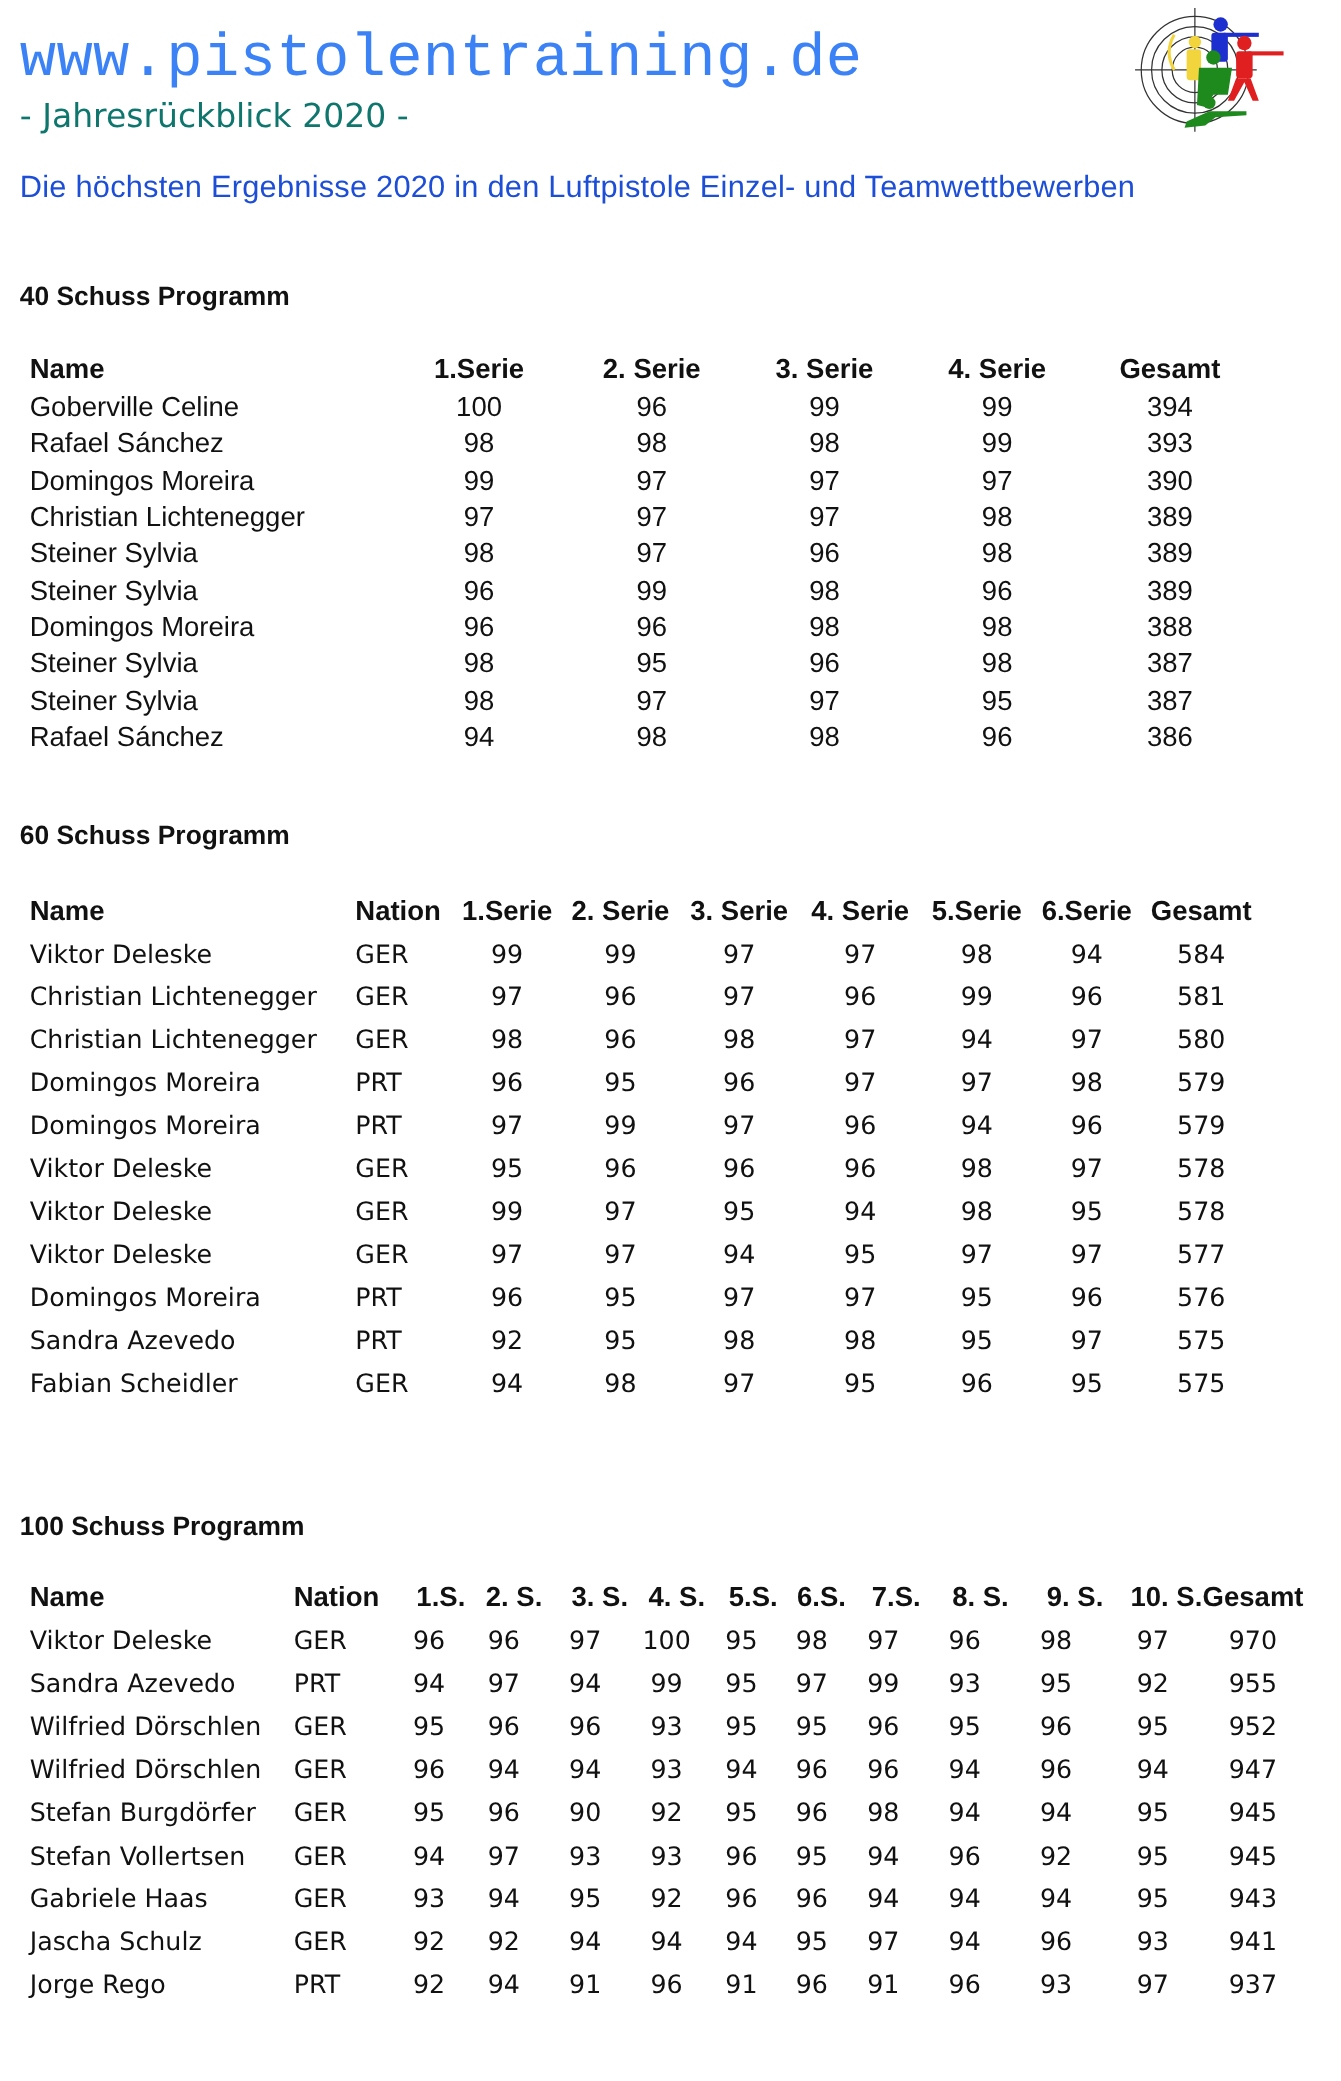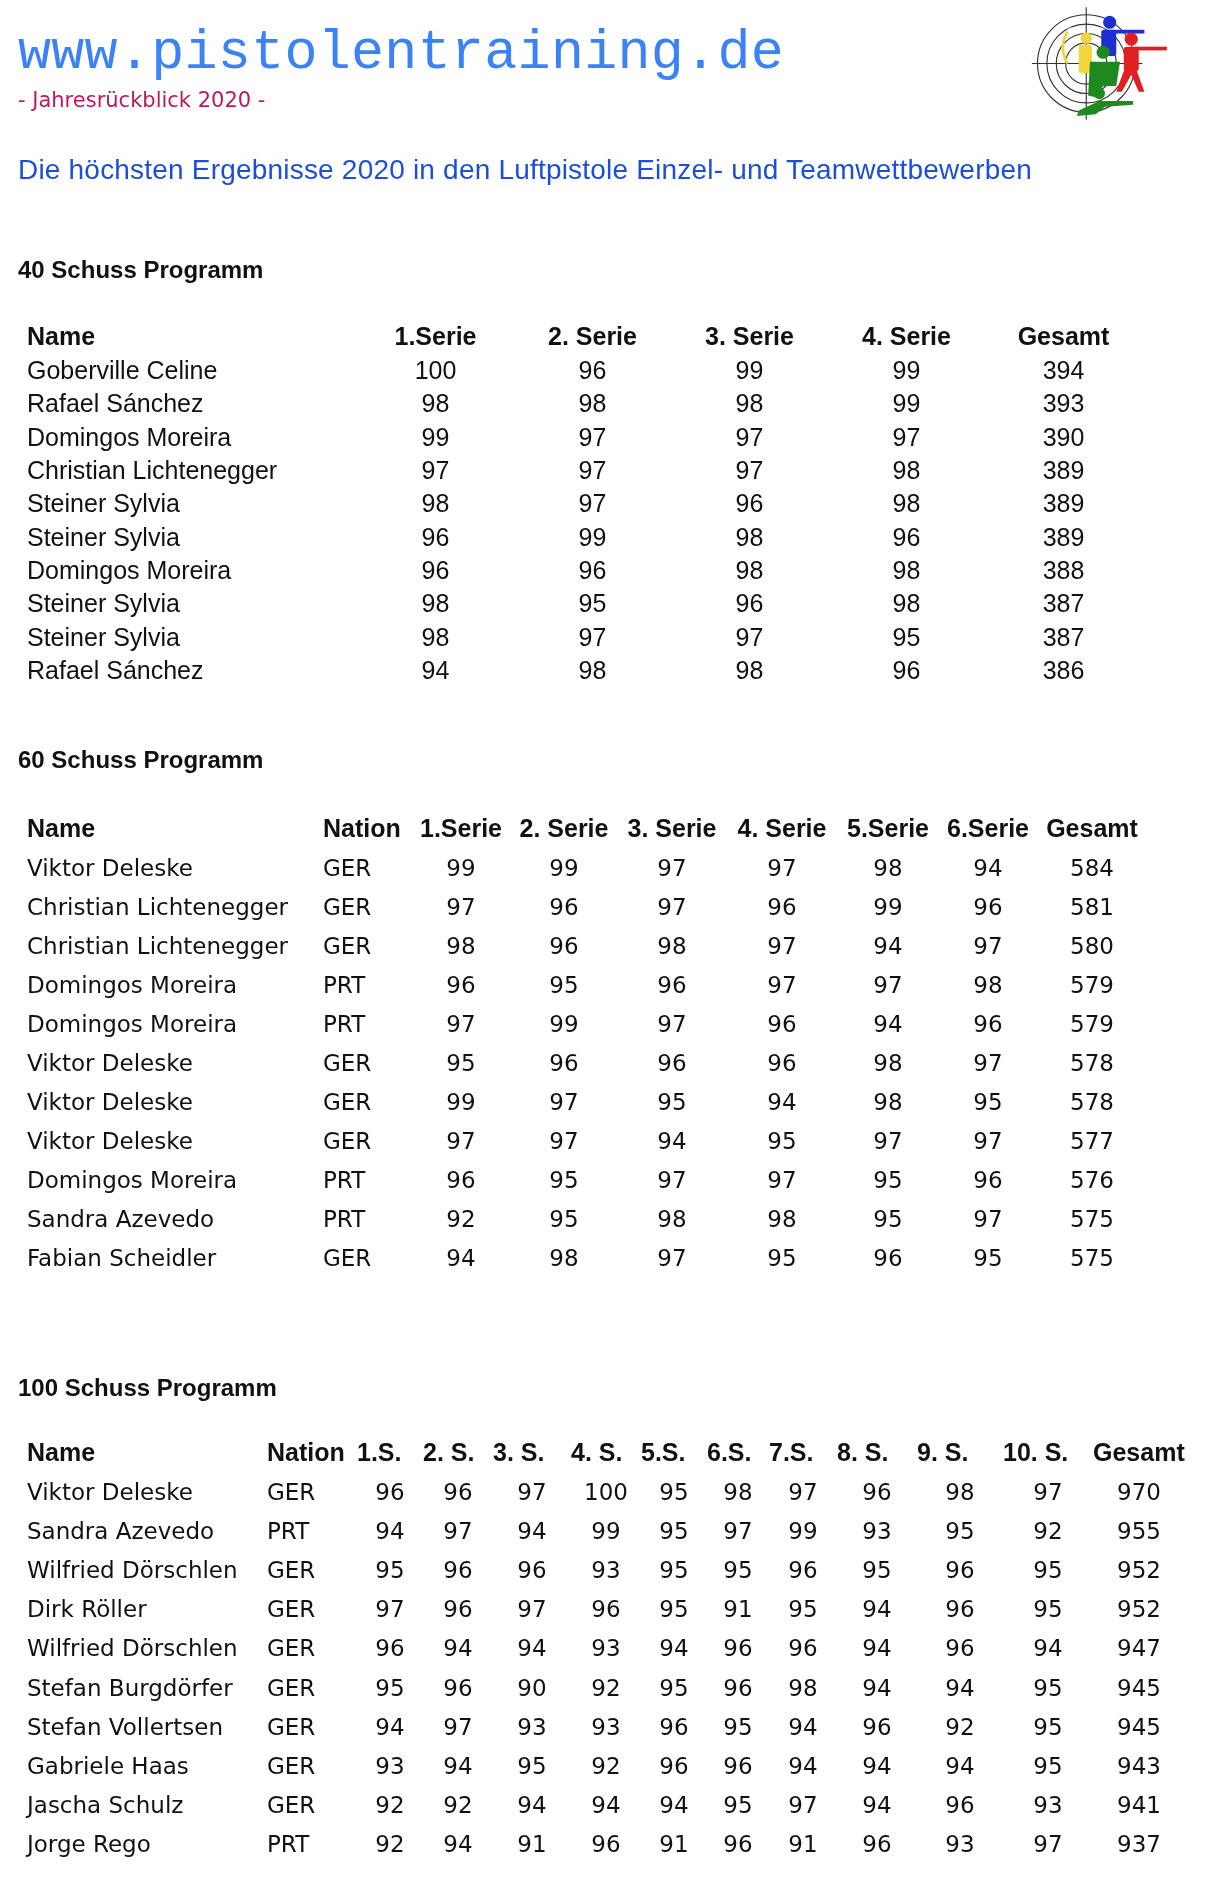--- a/index.html
+++ b/index.html
@@ -1,38 +1,38 @@
 <!DOCTYPE html>
 <html><head>
 <meta charset="utf-8">
 <style>
   html, body { margin: 0; padding: 0; background: #ffffff; }
   body { width: 1219px; height: 1892px; position: relative; overflow: hidden; color: #111; }
   .site-title { position: absolute; left: 18px; top: 22px; font-family: Liberation Mono, monospace; font-size: 55px; color: #3b82f6; letter-spacing: 0.3px; white-space: nowrap; }
-  .subtitle { position: absolute; left: 18px; top: 88px; font-family: "DejaVu Sans", sans-serif; font-size: 21px; color: #be185d; white-space: nowrap; }
+  .subtitle { position: absolute; left: 18px; top: 88px; font-family: "DejaVu Sans", sans-serif; font-size: 30px; color: #0f766e; white-space: nowrap; }
   .intro { position: absolute; left: 18px; top: 154px; font-family: "Liberation Sans", sans-serif; font-size: 28px; color: #1d4ed8; white-space: nowrap; letter-spacing: 0.2px; }
   .logo { position: absolute; left: 1030px; top: 5px; width: 150px; height: 118px; }
   .section-title { position: absolute; left: 18px; font-family: "Liberation Sans", sans-serif; font-weight: bold; font-size: 24px; white-space: nowrap; }
   table { position: absolute; border-collapse: collapse; }
   td, th { padding: 0; white-space: nowrap; }
   th { font-weight: bold; }
   
   #t40 { left: 27px; top: 318px; font-family: "Liberation Sans", sans-serif; font-size: 25px; }
   #t40 th { font-family: "Liberation Sans", sans-serif; height: 36px; text-align: center; font-size: 25px; }
   #t40 th.name, #t40 td.name { text-align: left; }
   #t40 td { height: 33.3px; text-align: center; }
   #t40 .c-name { width: 330px; } #t40 .c-s { width: 157px; }
   
   #t60 { left: 27px; top: 808px; font-family: "DejaVu Sans", sans-serif; font-size: 23px; }
   #t60 th { font-family: "Liberation Sans", sans-serif; font-size: 25px; height: 40px; text-align: center; }
   #t60 th.name, #t60 td.name, #t60 th.nation, #t60 td.nation { text-align: left; }
   #t60 td { height: 39px; text-align: center; }
   
   #t100 { left: 27px; top: 1432px; font-family: "DejaVu Sans", sans-serif; font-size: 23px; }
-  #t100 th { font-family: "Liberation Sans", sans-serif; font-size: 25px; height: 40px; text-align: left; }
+  #t100 th { font-family: "Liberation Sans", sans-serif; font-size: 25px; height: 40px; text-align: right; }
   #t100 th.name, #t100 td.name, #t100 th.nation, #t100 td.nation { text-align: left; }
   #t100 td { height: 39.2px; text-align: center; }
 </style>
 </head>
 <body>
 
 <div class="site-title">www.pistolentraining.de</div>
 <div class="subtitle">- Jahresrückblick 2020 -</div>
 <div class="intro">Die höchsten Ergebnisse 2020 in den Luftpistole Einzel- und Teamwettbewerben</div>
 
@@ -398,35 +398,20 @@
         <td>93</td>
         <td>95</td>
         <td>95</td>
         <td>96</td>
         <td>95</td>
         <td>96</td>
         <td>95</td>
         <td>952</td>
       </tr>
       <tr>
-        <td class="name">Dirk Röller</td>
-        <td class="nation">GER</td>
-        <td>97</td>
-        <td>96</td>
-        <td>97</td>
-        <td>96</td>
-        <td>95</td>
-        <td>91</td>
-        <td>95</td>
-        <td>94</td>
-        <td>96</td>
-        <td>95</td>
-        <td>952</td>
-      </tr>
-      <tr>
         <td class="name">Wilfried Dörschlen</td>
         <td class="nation">GER</td>
         <td>96</td>
         <td>94</td>
         <td>94</td>
         <td>93</td>
         <td>94</td>
         <td>96</td>
         <td>96</td>
         <td>94</td>

